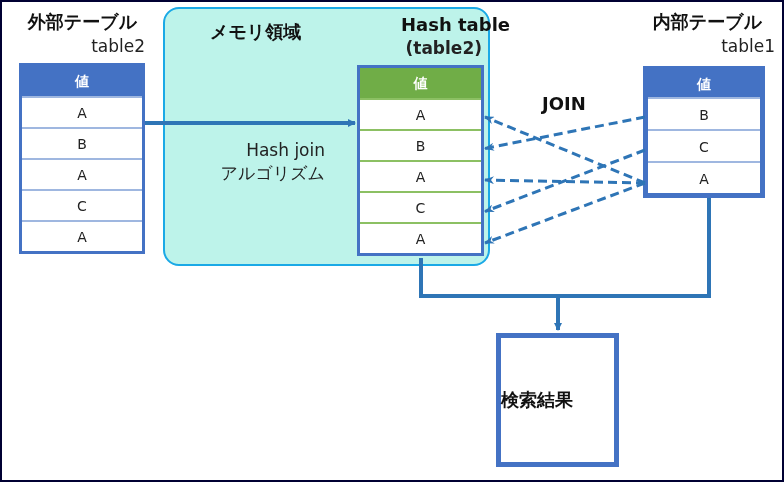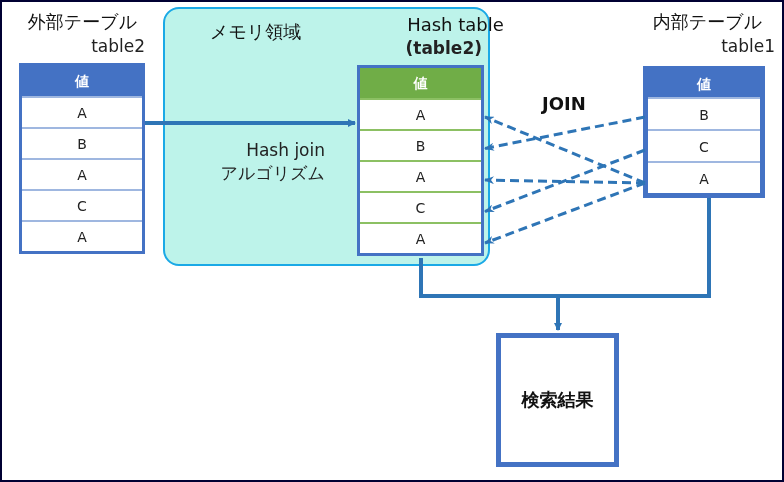--- a/index.html
+++ b/index.html
@@ -1,30 +1,30 @@
 <!DOCTYPE html>
 <html><head>
 <meta charset="utf-8">
 <style>
   html, body { margin:0; padding:0; background:#ffffff; }
   body { width:784px; height:482px; position:relative; overflow:hidden;
          font-family:"DejaVu Sans", "Liberation Sans", sans-serif; }
   .frame { position:absolute; left:0; top:0; width:780px; height:478px;
            border:2px solid #000033; box-sizing:content-box; }
   .abs { position:absolute;text-align:center; }
-  .title-bold { font-weight:normal; font-size:18px; color:#111; text-align:center; white-space:nowrap; }
+  .title-bold { font-weight:bold; font-size:18px; color:#111; text-align:center; white-space:nowrap; }
   .title-sub { font-size:17px; color:#222; text-align:right; white-space:nowrap; }
   .mem { position:absolute; left:163px; top:7px; width:327px; height:259px;
          background:#bdf3ea; border:2px solid #1aa9e6; border-radius:16px; box-sizing:border-box; }
   .tbl { position:absolute; box-sizing:border-box; }
   .tbl .hdr { height:30px; line-height:30px; text-align:center; color:#fff; font-weight:bold; font-size:14px; }
   .tbl .row { background:#fff; text-align:center; font-size:14px; color:#222; box-sizing:border-box; }
   .result { position:absolute; left:496px; top:333px; width:123px; height:134px;
             border:5px solid #4472c4; box-sizing:border-box; background:#fff;
-            display:flex; align-items:center; justify-content:center;
+            display:flex; align-items:center; 
             font-weight:bold; font-size:18px; color:#111; }
   svg.lines { position:absolute; left:0; top:0; }
 </style>
 </head>
 <body>
 
 <div class="frame"></div>
 
 <div class="abs title-bold" style="left:20px;top:10px;width:125px;">外部テーブル</div>
 <div class="abs title-sub" style="left:20px;top:36px;width:125px;">table2</div>

